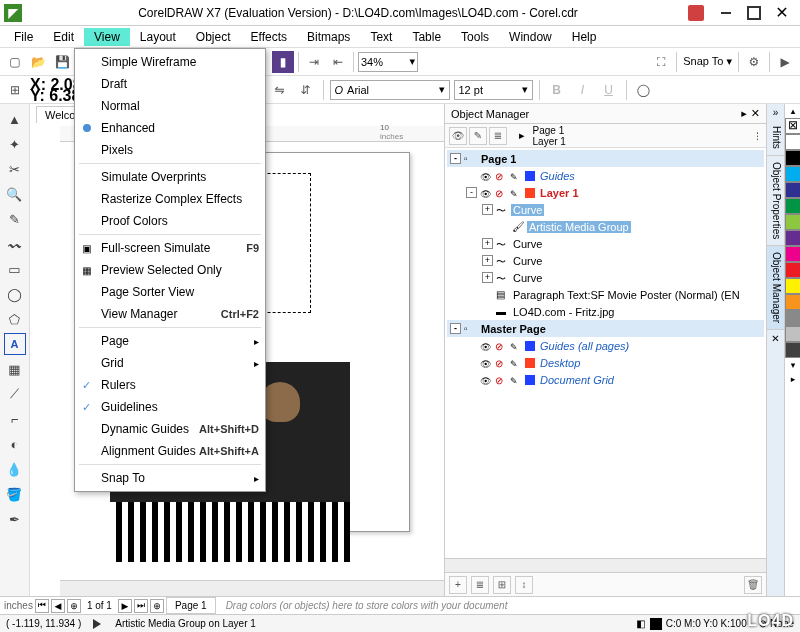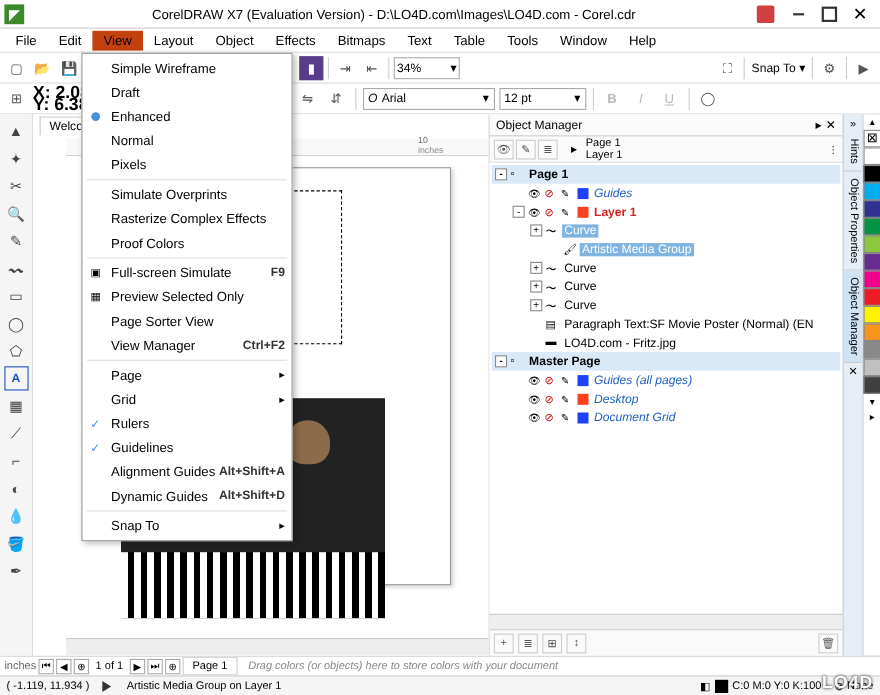--- a/index.html
+++ b/index.html
@@ -8,21 +8,21 @@
 .titlebar { height: 26px; display: flex; align-items: center; padding: 0 4px; border-bottom: 1px solid #ccc; }
 .titlebar .logo { width: 18px; height: 18px; background: #3a8a2a; margin-right: 6px; display:flex;align-items:center;justify-content:center;color:#fff;font-weight:bold;font-size:12px; }
 .titlebar .title { flex: 1; font-size: 12px; text-align: center; }
 .titlebar .user-icon { width:16px;height:16px;background:#d04040;border-radius:2px;margin-right:8px; }
 .titlebar .winbtn { width: 28px; height: 20px; display: flex; align-items: center; justify-content: center; font-size: 14px; font-family:Arial; }
 .winbtn.min::before{content:"";width:10px;border-top:2px solid #333;}
 .winbtn.max::before{content:"";width:10px;height:10px;border:2px solid #333;}
 
 .menubar { height: 22px; display: flex; align-items: center; padding: 0 4px; border-bottom: 1px solid #ddd; position:relative; z-index:5;}
 .menubar .mi { padding: 2px 10px; font-size: 12px; cursor: default; }
-.menubar .mi.open { background: #c2410c; }
+.menubar .mi.open { background: #5eead4; }
 
 .toolbar { height: 28px; display: flex; align-items: center; padding: 0 4px; border-bottom: 1px solid #ddd; gap: 2px; overflow:hidden;}
 .toolbar2 { height: 28px; display: flex; align-items: center; padding: 0 4px; border-bottom: 1px solid #ddd; gap:4px;}
 .tbbtn { width: 22px; height: 22px; display:flex; align-items:center; justify-content:center; border:1px solid transparent; font-size:12px; color:#555;}
 .sep { width:1px;height:20px;background:#ccc;margin:0 2px; }
 .zoom-combo { width:60px;height:20px;border:1px solid #aaa;padding:0 2px;display:flex;align-items:center;justify-content:space-between;font-size:11px;}
 .font-combo { width:120px;height:20px;border:1px solid #aaa;padding:0 4px;display:flex;align-items:center;gap:4px;font-size:11px;}
 .size-combo { width:79px;height:20px;border:1px solid #aaa;padding:0 4px;display:flex;align-items:center;font-size:11px;}
 
 .main { display:flex; height: calc(632px - 26px - 22px - 28px - 28px - 18px - 18px); }
@@ -411,25 +411,25 @@
   </span>
 </div>
 
 <div class="dropdown" id="dropdown">
     <div class="dd-item">
       <span>Simple Wireframe</span>
     </div>
     <div class="dd-item">
       <span>Draft</span>
     </div>
+    <div class="dd-item">
+      <span>Normal</span>
+    </div>
     <div class="dd-item dd-check">
       <span>Enhanced</span>
-    </div>
-    <div class="dd-item">
-      <span>Normal</span>
     </div>
     <div class="dd-item">
       <span>Pixels</span>
     </div>
     <div class="dd-sep"></div>
     <div class="dd-item">
       <span>Simulate Overprints</span>
     </div>
     <div class="dd-item">
       <span>Rasterize Complex Effects</span>
@@ -461,26 +461,26 @@
     <div class="dd-item dd-arrow">
       <span>Grid</span>
     </div>
     <div class="dd-item dd-tick">
       <span>Rulers</span>
     </div>
     <div class="dd-item dd-tick">
       <span>Guidelines</span>
     </div>
     <div class="dd-item">
+      <span>Dynamic Guides</span>
+      <span class="dd-shortcut">Alt+Shift+D</span>
+    </div>
+    <div class="dd-item">
       <span>Alignment Guides</span>
       <span class="dd-shortcut">Alt+Shift+A</span>
-    </div>
-    <div class="dd-item">
-      <span>Dynamic Guides</span>
-      <span class="dd-shortcut">Alt+Shift+D</span>
     </div>
     <div class="dd-sep"></div>
     <div class="dd-item dd-arrow">
       <span>Snap To</span>
     </div>
   </div>
 
 <div class="brand">LO4D</div>
 
 </body></html>

